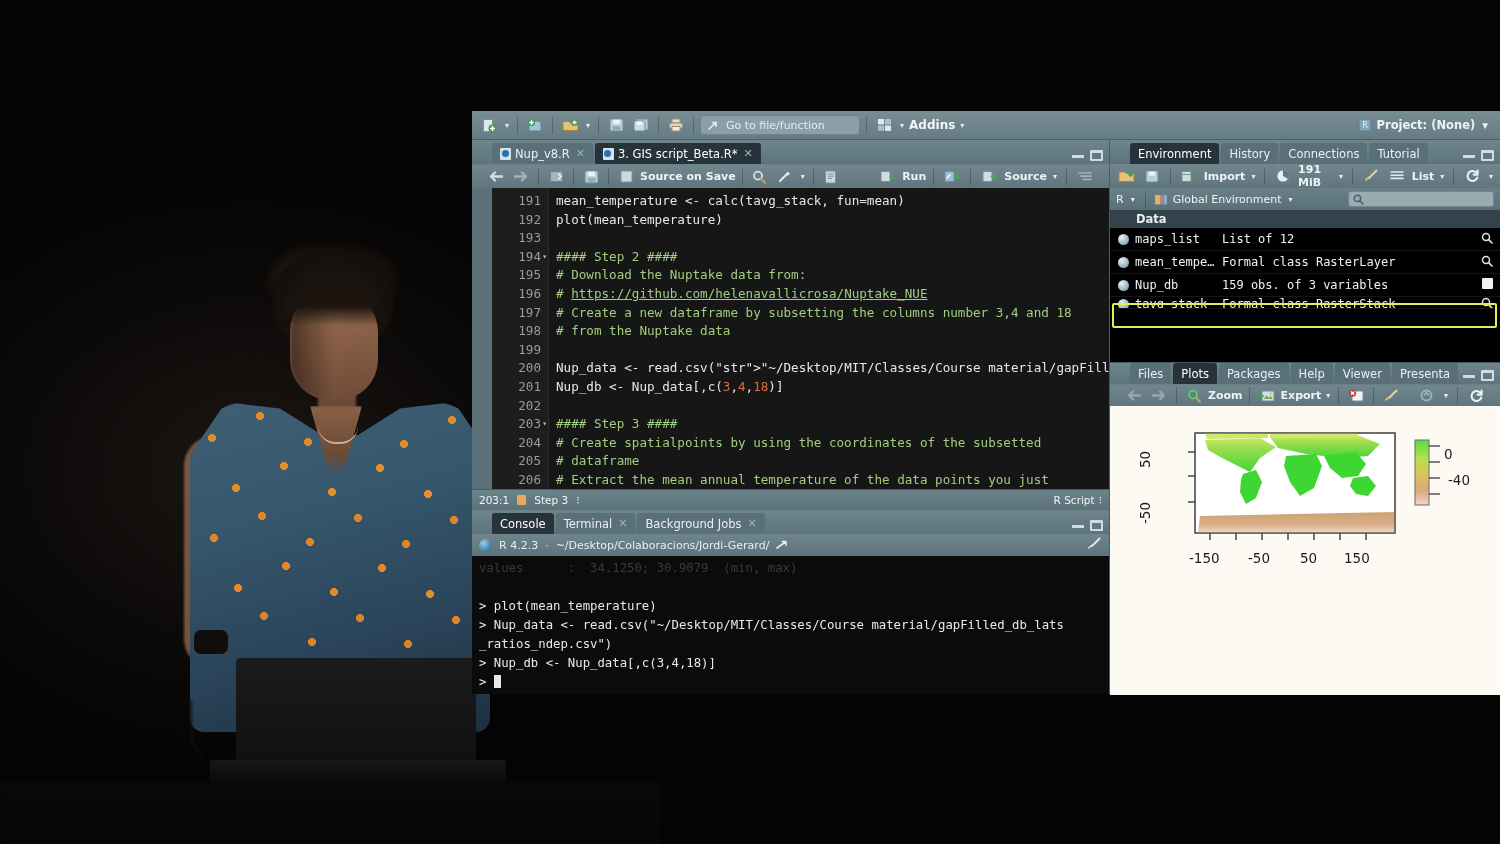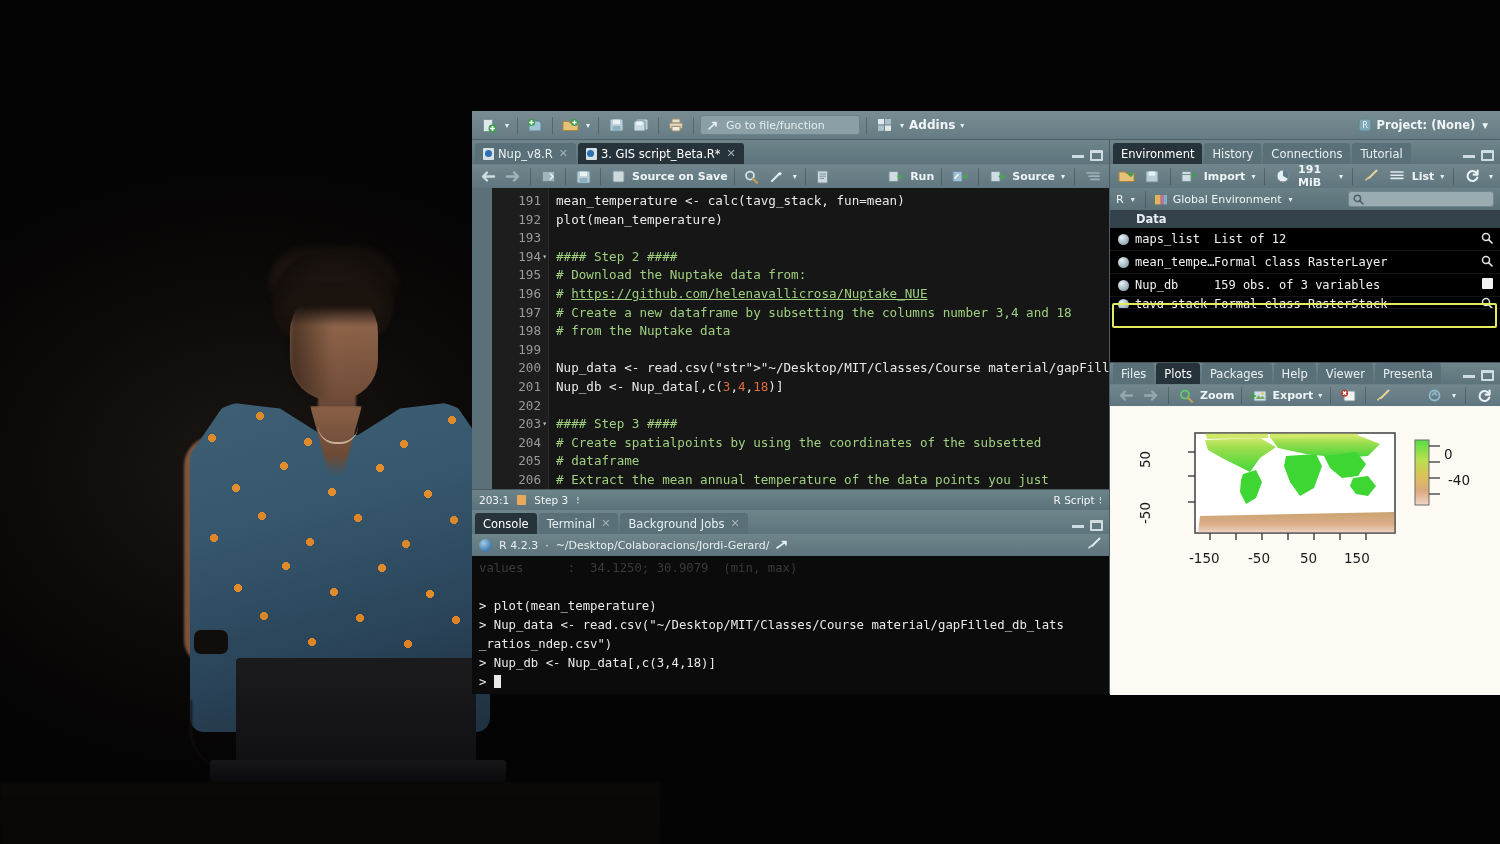--- a/index.html
+++ b/index.html
@@ -111,34 +111,34 @@
   .addins { font-size:12px; color:#f0f5f7; font-weight:bold; }
   .projbox { margin-left:auto; display:flex; align-items:center; gap:5px; padding-right:4px; }
   .projbox span { font-size:11.5px; color:#eef4f6; font-weight:bold; }
 
   .panes { display:flex; height:554px; }
   .leftcol { width:637px; display:flex; flex-direction:column; }
   .rightcol { width:391px; display:flex; flex-direction:column; border-left:1px solid #4a5d66; }
 
   
   .tabrow { height:24px; background:linear-gradient(180deg,#6f858c,#5e747c);
-    display:flex; align-items:flex-end; padding-left:3px; position:relative; }
+    display:flex; align-items:flex-end; padding-left:20px; position:relative; }
   .ptab { height:21px; display:flex; align-items:center; gap:4px; padding:0 8px;
     font-size:11.5px; color:#e9f0f2; background:#5a7079; border-radius:3px 3px 0 0; margin-right:2px; cursor:pointer;}
   .ptab.active { background:#27333a; color:#ffffff; }
   .ptab .x { color:#9fb2b8; font-size:11px; margin-left:2px; }
   .ricon { width:11px; height:12px; background:#d6e2e6; border-radius:1px; position:relative; display:inline-block;}
   .ricon:after{ content:""; position:absolute; left:1.5px; top:2px; width:7px; height:7px; border-radius:50%;
     background:#2b6fb5; }
   .wctl { position:absolute; right:6px; bottom:3px; display:flex; gap:6px; align-items:center; }
   .wmin { width:12px; height:4px; border-bottom:3px solid #cfdde2; }
   .wmax { width:13px; height:11px; border:2px solid #cfdde2; border-top-width:3px; border-radius:1px; }
 
   .tbrow2 { height:24px; background:linear-gradient(180deg,#71868d,#60767e);
-    display:flex; align-items:center; gap:3px; padding:0 5px; border-top:1px solid rgba(255,255,255,.07); }
+    display:flex; align-items:center; gap:3px; padding:0 13px; border-top:1px solid rgba(255,255,255,.07); }
   .tbrow2 .lbl { font-size:11px; color:#eef4f6; font-weight:bold; }
 
   
   .editor { flex:1; background:#161616; position:relative; overflow:hidden;margin-left:20px; }
   .codearea { display:flex; font-family:"DejaVu Sans Mono", monospace; font-size:12.6px; line-height:18.6px; }
   .gutter { width:57px; background:#1d1d1d; color:#9a9a9a; text-align:right; padding:4px 7px 0 0;
     user-select:none; border-right:1px solid #2a2a2a; }
   .gutter div { position:relative; }
   .fold { position:absolute; right:-6px; color:#c0c0c0; font-size:8px; }
   .code { flex:1; padding:4px 0 0 7px; color:#e8e8e8; white-space:pre; overflow:hidden; }
@@ -168,21 +168,21 @@
     display:flex; align-items:center; gap:4px; padding:0 5px; font-size:11px; color:#eef4f6; }
   .envtoolbar b { font-weight:bold; }
   .envscope { height:22px; background:linear-gradient(180deg,#6a8087,#5a7078); display:flex; align-items:center;
     gap:5px; padding:0 6px; font-size:11px; color:#eef4f6; }
   .searchbox { margin-left:auto; width:146px; height:16px; background:#9aacb2; border:1px solid #71868d;
     border-radius:3px; display:flex; align-items:center; padding:0 4px; }
   .envlist { flex:1; background:#000; overflow:hidden; position:relative; }
   .envsection { background:#34434b; color:#e6eef1; font-size:11.5px; padding:2px 26px; font-weight:bold; }
   .envrow { display:flex; align-items:center; height:23px; border-bottom:1px solid #161616;
     font-family:"DejaVu Sans Mono", monospace; font-size:12px; color:#f2f2f2; }
-  .envrow .nm { width:104px; display:flex; align-items:center; gap:6px; padding-left:8px; }
+  .envrow .nm { width:112px; display:flex; align-items:center; gap:6px; padding-left:8px; }
   .envrow .dot { width:11px; height:11px; border-radius:50%;
     background:radial-gradient(circle at 34% 32%, #e8f2f6, #8fa8b2 72%); flex:none; }
   .envrow .vl { flex:1; }
   .envrow .act { width:26px; text-align:center; color:#d8d8d8; font-size:12px; }
   .sqbtn { display:inline-block; width:11px; height:11px; background:#f1f1f1; border-radius:1px; }
   .highlightbox { position:absolute; left:2px; width:385px; height:25px;
     border:2px solid #e4ec5a; border-radius:2px; pointer-events:none; }
 
   
   .plotwrap { height:332px; display:flex; flex-direction:column; border-top:1px solid #465962; }

